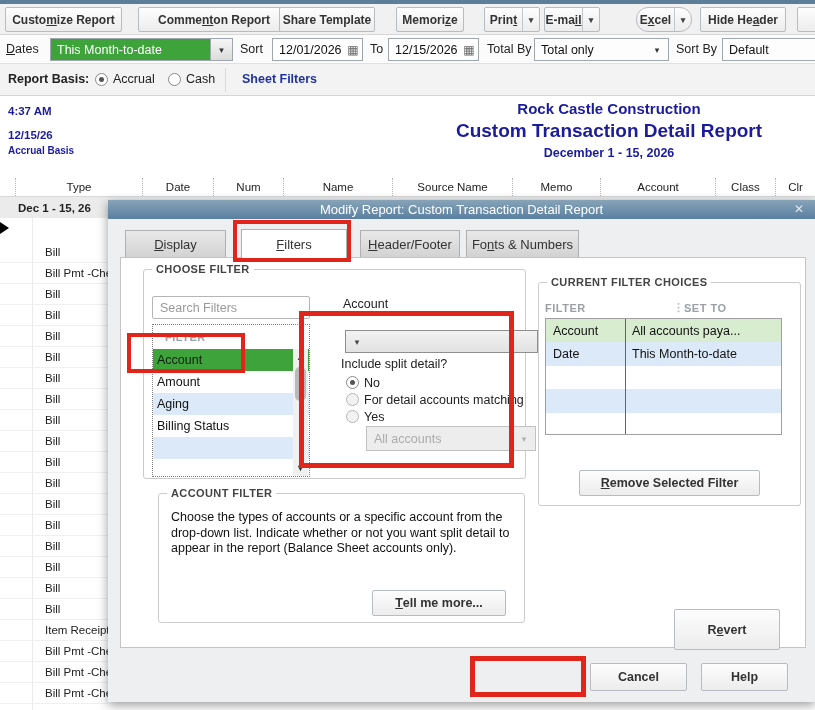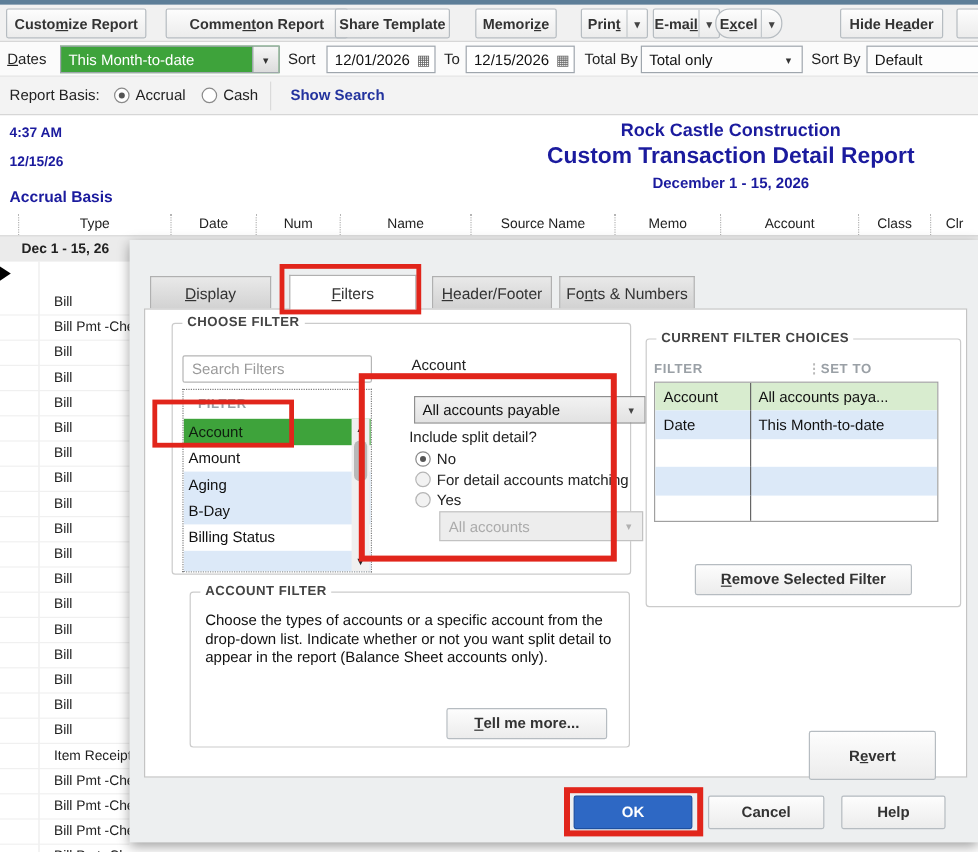--- a/index.html
+++ b/index.html
@@ -42,21 +42,21 @@
   .radio { width:13px; height:13px; border-radius:50%; border:1px solid #8a8a8a; background:#fff; flex:none;
            display:flex; align-items:center; justify-content:center; }
   .radio.checked::after { content:''; width:5px; height:5px; border-radius:50%; background:#555; }
   .radio.dim { border-color:#b5b5b5; background:#f2f2f2; }
   #show-filters { position:absolute; left:242px; top:8px; font-size:12.5px; font-weight:bold; color:#23339e; }
 
   
   .navy { color:var(--report_navy); font-weight:bold; }
   #rpt-time { left:8px; top:105px; font-size:11.5px; }
   #rpt-date { left:8px; top:129px; font-size:11.5px; }
-  #rpt-basis { left:8px; top:156px; font-size:13px; }
+  #rpt-basis { left:8px; top:145px; font-size:10px; }
   #rpt-center { left:320px; top:100px; width:578px; text-align:center; }
   #rpt-company { font-size:15px; }
   #rpt-title { font-size:19px; margin-top:3px; }
   #rpt-period { font-size:12.5px; margin-top:4px; }
 
   
   #thead { left:0; top:178px; width:815px; height:18px; }
   .th-cell { position:absolute; top:0; height:18px; font-size:11.5px; font-weight:normal; color:#222;
              display:flex; align-items:center; justify-content:center; border-left:1px dotted #b5b5b5; }
   #group-row { left:0; top:196px; width:815px; height:22px; background:#ebebeb; border-top:1px solid #d9d9d9;
@@ -151,21 +151,21 @@
       <div class="tb-btn" style="left: 279px; width: 96px;">Share Template</div>
       <div class="tb-btn" style="left: 396px; width: 68px;">Memori<u>z</u>e</div>
       <div class="tb-btn" style="left: 484px; width: 56px;">
         <span class="tb-seg-main">Prin<u>t</u></span>
         <span class="tb-seg-arrow">▾</span>
       </div>
       <div class="tb-btn" style="left: 544px; width: 56px;">
         <span class="tb-seg-main">E-ma<u>il</u></span>
         <span class="tb-seg-arrow">▾</span>
       </div>
-      <div class="tb-btn" style="left: 596px; width: 56px; border-radius: 12px;">
+      <div class="tb-btn" style="left: 636px; width: 56px; border-radius: 12px;">
         <span class="tb-seg-main">E<u>x</u>cel</span>
         <span class="tb-seg-arrow">▾</span>
       </div>
       <div class="tb-btn" style="left: 700px; width: 86px;">Hide He<u>a</u>der</div>
       <div class="tb-btn" style="left: 797px; width: 60px;">Re</div>
     </div>
 
   <div id="datesbar" class="abs">
     <span class="bar-label" style="left:6px"><u>D</u>ates</span>
     <div class="field green-select" style="left:50px; width:183px">
@@ -187,33 +187,33 @@
       <span class="val">Total only</span>
       <span class="select-arrow" style="background:none; border-left:none">▾</span>
     </div>
     <span class="bar-label" style="left:676px">Sort By</span>
     <div class="field plain-select" style="left:722px; width:100px; background:#fdfdfd">
       <span class="val">Default</span>
     </div>
   </div>
 
   <div id="basisbar" class="abs">
-    <span class="bar-label" style="left:8px; top:8px; font-weight:normal">Report Basis:</span>
+    <span class="bar-label" style="left:8px; top:8px; font-weight:bold">Report Basis:</span>
     <div id="basis-radios">
         <div class="radio-row" style="left: 95px; top: 8px;">
           <span class="radio checked"></span>
           <span>Accrual</span>
         </div>
         <div class="radio-row" style="left: 168px; top: 8px;">
           <span class="radio"></span>
           <span>Cash</span>
         </div>
       </div>
     <div class="divider"></div>
-    <span id="show-filters">Show Search</span>
+    <span id="show-filters">Sheet Filters</span>
   </div>
 
   <div id="rpt-time" class="abs navy">4:37 AM</div>
   <div id="rpt-date" class="abs navy">12/15/26</div>
   <div id="rpt-basis" class="abs navy">Accrual Basis</div>
   <div id="rpt-center" class="abs">
     <div id="rpt-company" class="navy">Rock Castle Construction</div>
     <div id="rpt-title" class="navy">Custom Transaction Detail Report</div>
     <div id="rpt-period" class="navy">December 1 - 15, 2026</div>
   </div>
@@ -253,50 +253,52 @@
       <div class="t-row">Item Receipt</div>
       <div class="t-row">Bill Pmt -Chec</div>
       <div class="t-row">Bill Pmt -Chec</div>
       <div class="t-row">Bill Pmt -Chec</div>
       <div class="t-row">Bill Pmt -Chec</div>
       <div class="t-row">Bill Pmt -Chec</div>
     </div>
   <div id="row-pointer" class="abs"></div>
 
   <div id="modal" class="abs">
+    <div id="modal-title">
+      <span>Modify Report: Custom Transaction Detail Report</span>
+      <span id="modal-close">✕</span>
+    </div>
     <div id="tabs-wrap">
         <div class="tab" style="left: 17px; width: 101px;"><u>D</u>isplay</div>
         <div class="tab active" style="left: 133px; width: 106px;"><u>F</u>ilters</div>
         <div class="tab" style="left: 252px; width: 100px;"><u>H</u>eader/Footer</div>
         <div class="tab" style="left: 358px; width: 113px;">Fo<u>n</u>ts &amp; Numbers</div>
       </div>
     <div id="tab-panel">
 
       <div class="fieldset" style="left:22px; top:11px; width:383px; height:210px">
         <span class="legend">CHOOSE FILTER</span>
         <div id="search-input">Search Filters</div>
         <div id="filter-list">
           <div id="filter-list-header">FILTER</div>
           <div id="fl-items">
               <div class="fl-item sel">Account</div>
               <div class="fl-item">Amount</div>
               <div class="fl-item blue">Aging</div>
-              <div class="fl-item blue">B-Day</div>
               <div class="fl-item">Billing Status</div>
               <div class="fl-item blue"></div>
             </div>
           <div id="fl-scroll">
             <span class="sb-arrow" style="top:0">▲</span>
             <span id="sb-thumb"></span>
             <span class="sb-arrow" style="bottom:0">▼</span>
           </div>
         </div>
         <div id="cf-detail-label">Account</div>
         <div id="cf-dropdown">
-          <span class="val">All accounts payable</span>
           <span class="arr">▾</span>
         </div>
         <div id="split-q">Include split detail?</div>
         <div id="split-radios">
             <div class="radio-row">
               <span class="radio checked"></span>
               <span>No</span>
             </div>
             <div class="radio-row">
               <span class="radio dim"></span>
@@ -347,21 +349,20 @@
               <span class="c-filter"></span>
               <span class="c-set"></span>
             </div>
           </div>
         <div class="btn" style="left:40px; top:187px; width:181px; height:26px"><u>R</u>emove Selected Filter</div>
       </div>
 
       <div class="btn" style="left:553px; top:351px; width:106px; height:41px">R<u>e</u>vert</div>
     </div>
 
-    <div class="btn" id="ok-btn" style="left:370px; top:463px; width:99px; height:28px">OK</div>
     <div class="btn" style="left:482px; top:463px; width:97px; height:28px">Cancel</div>
     <div class="btn" style="left:593px; top:463px; width:87px; height:28px">Help</div>
   </div>
 
   <div class="red-box" style="left:233px; top:220px; width:118px; height:42px"></div>
   <div class="red-box" style="left:127px; top:333px; width:118px; height:40px"></div>
   <div class="red-box thick" style="left:299px; top:311px; width:215px; height:157px"></div>
   <div class="red-box thick" style="left:470px; top:656px; width:116px; height:41px"></div>
 
 </div>

